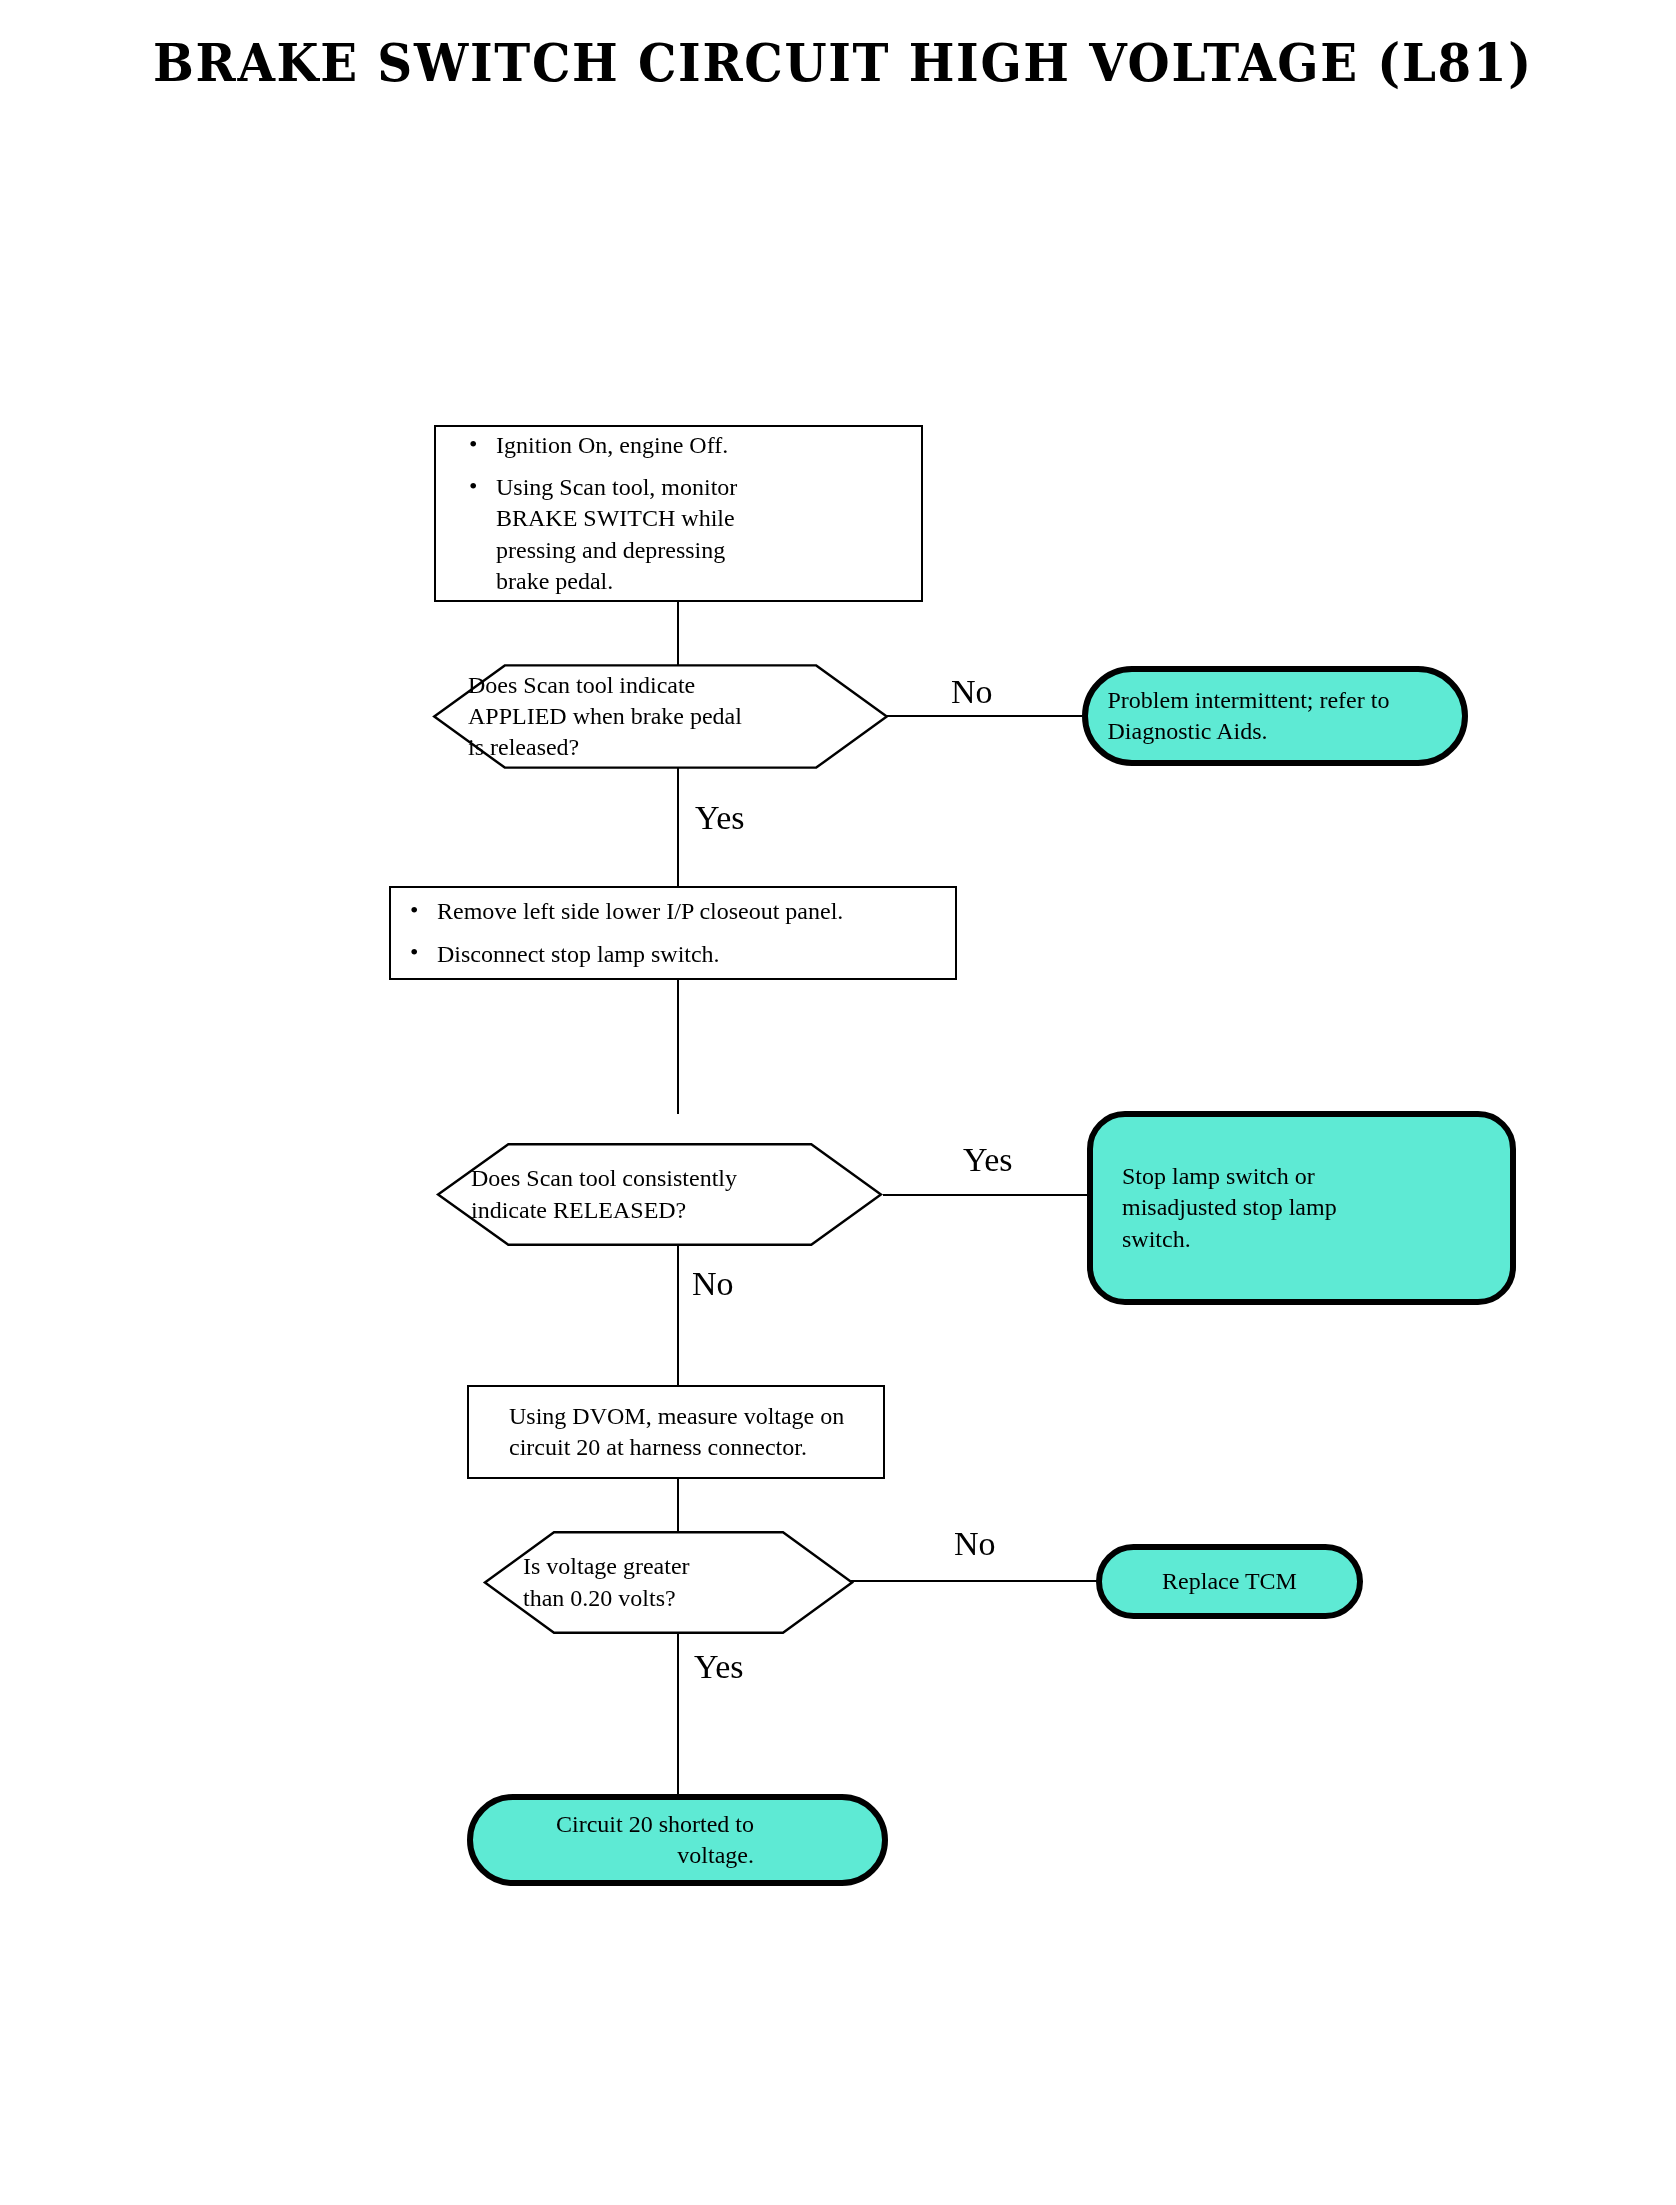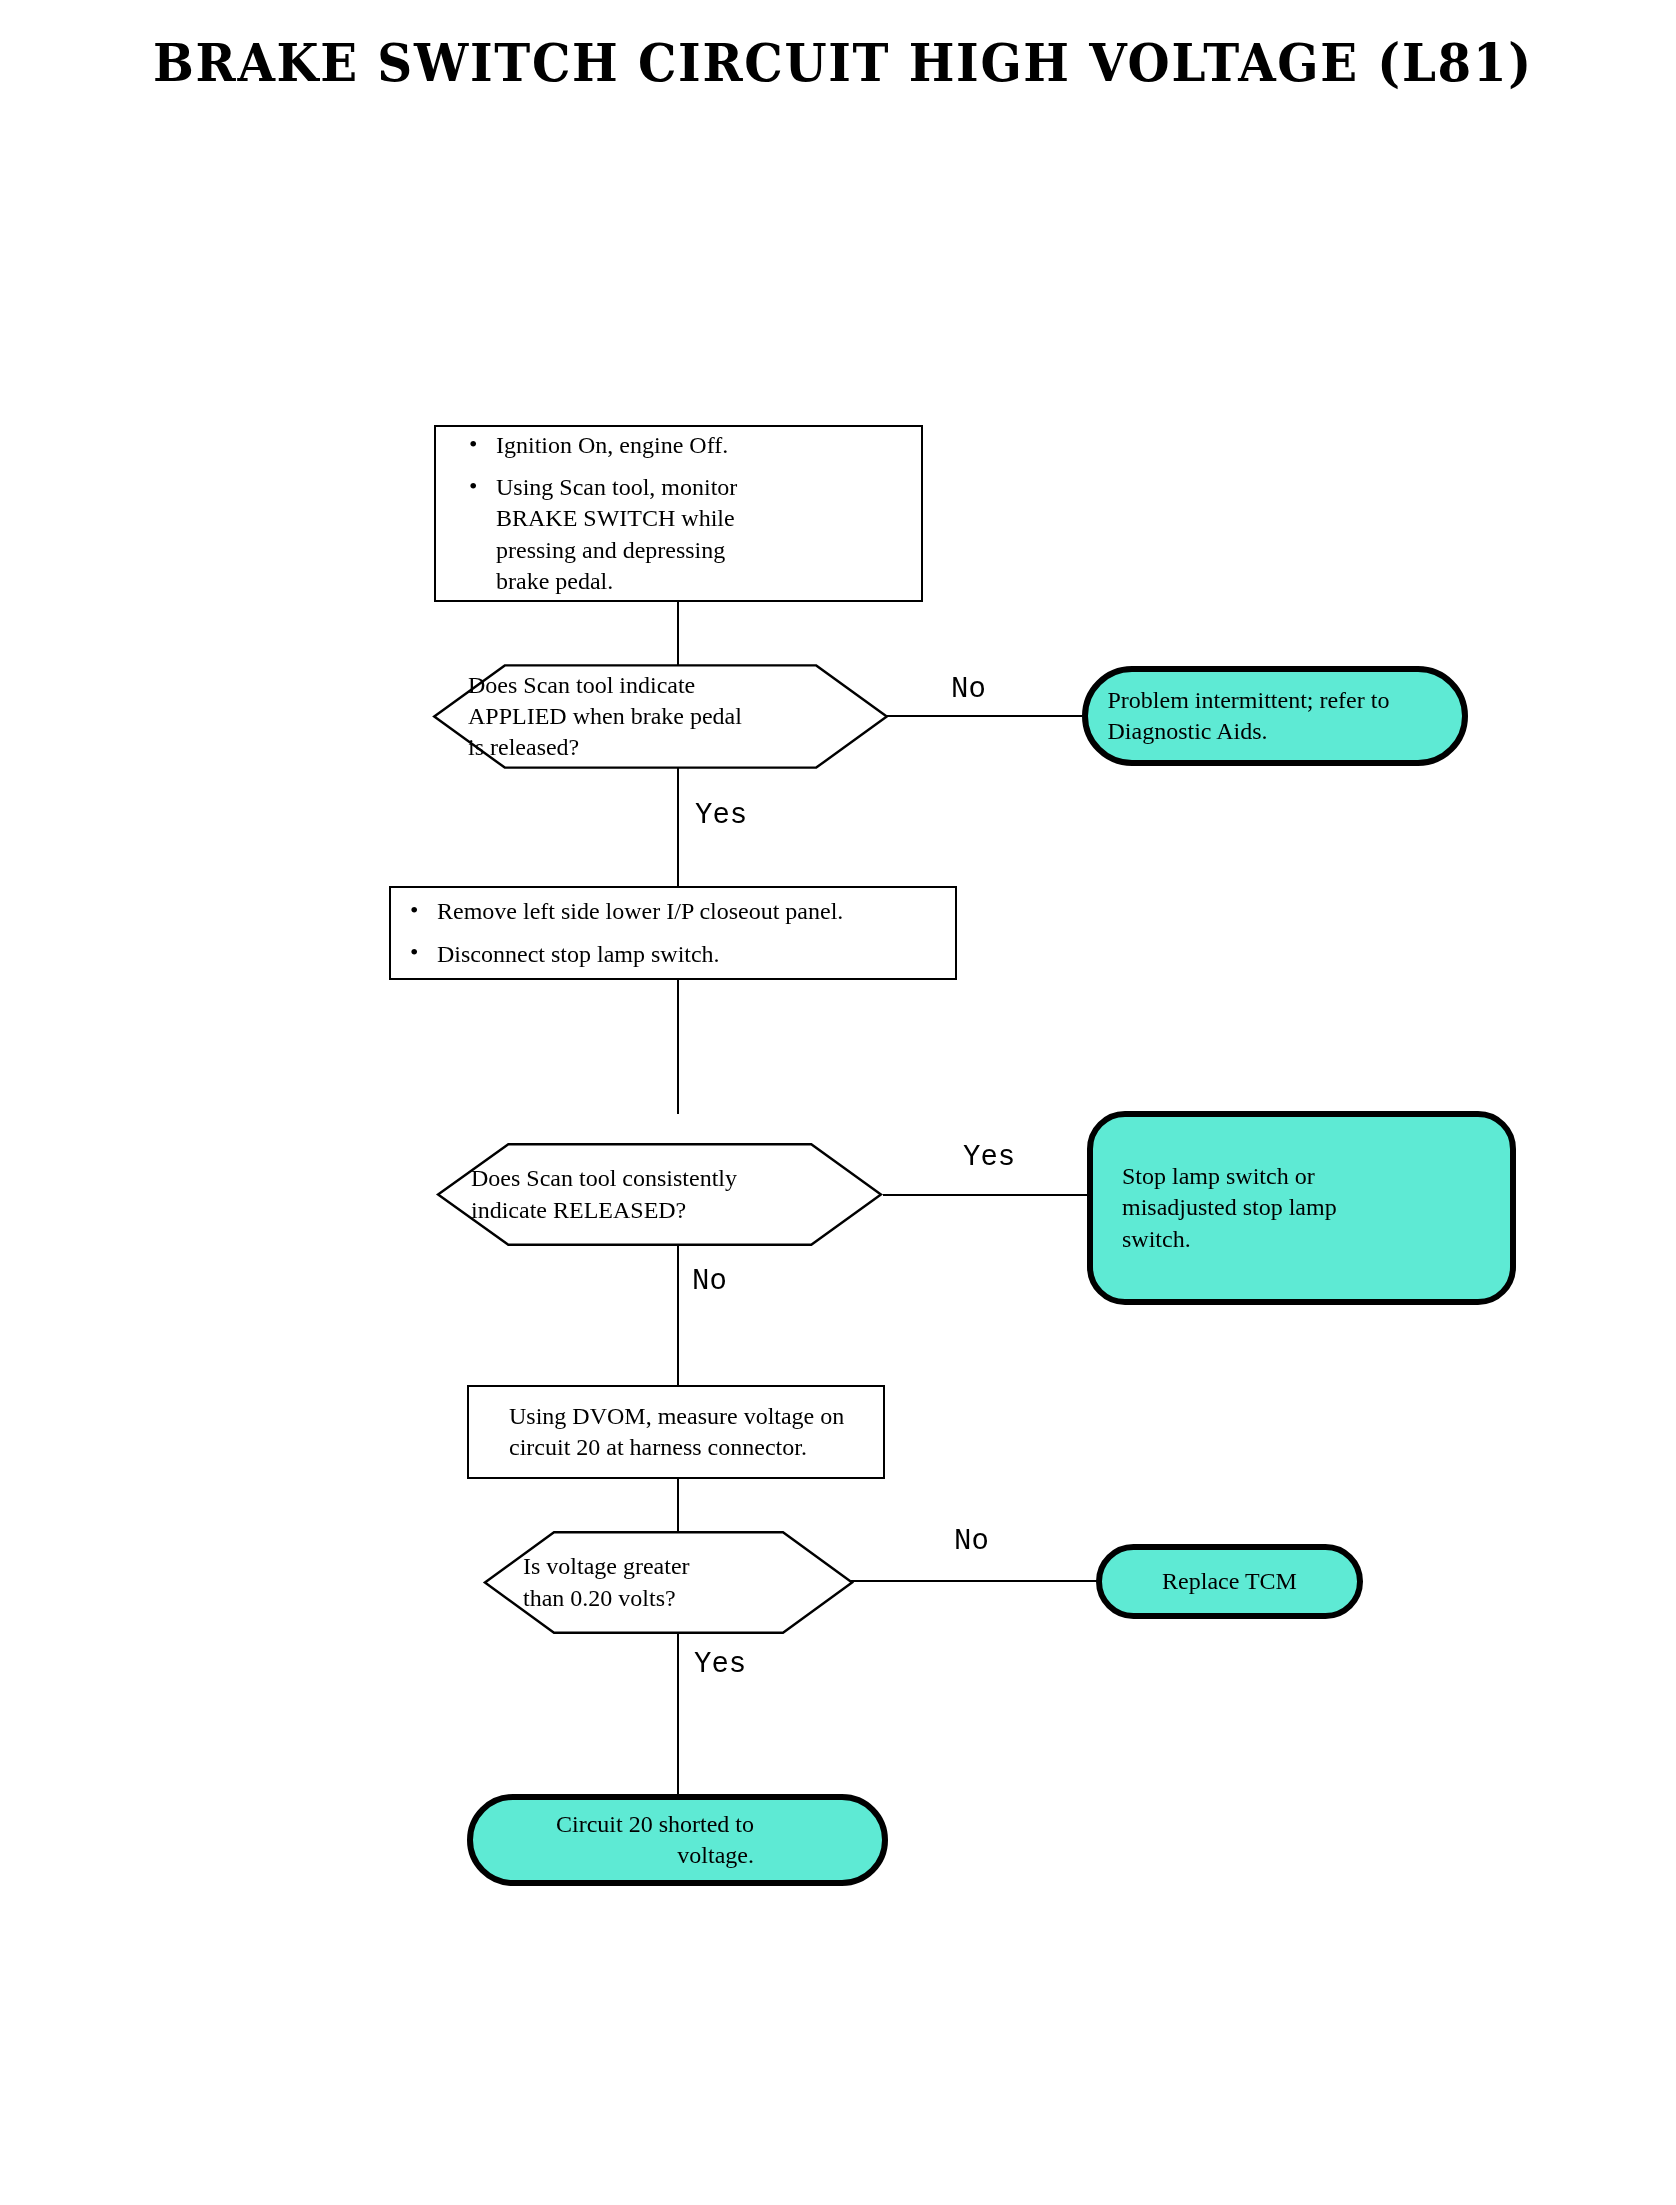--- a/index.html
+++ b/index.html
@@ -111,24 +111,23 @@
   .conn {
     position: absolute;
     background: #000000;
   }
   .conn-v { width: 2.4px; }
   .conn-h { height: 2.4px; }
 
   
   .branch-label {
     position: absolute;
-    font-size: 29px;
+    font-size: 34px;
     line-height: 1;
     white-space: nowrap;
-    font-family: Liberation Mono, monospace;
   }
 </style>
 </head>
 <body>
 
 <div id="page">
 
   <div id="chart-title">BRAKE SWITCH CIRCUIT HIGH VOLTAGE (L81)</div>
 
   <div class="conn conn-v" style="left:677px; top:602px; height:64px;"></div>

